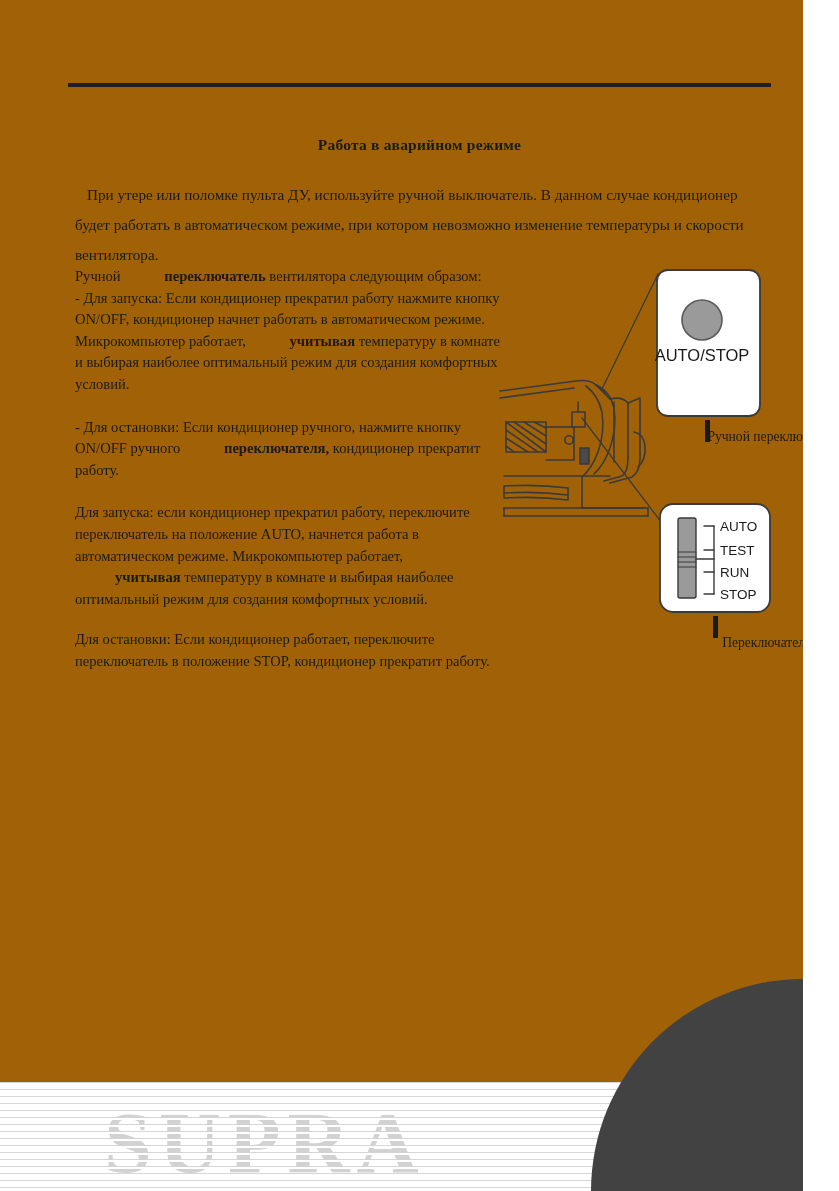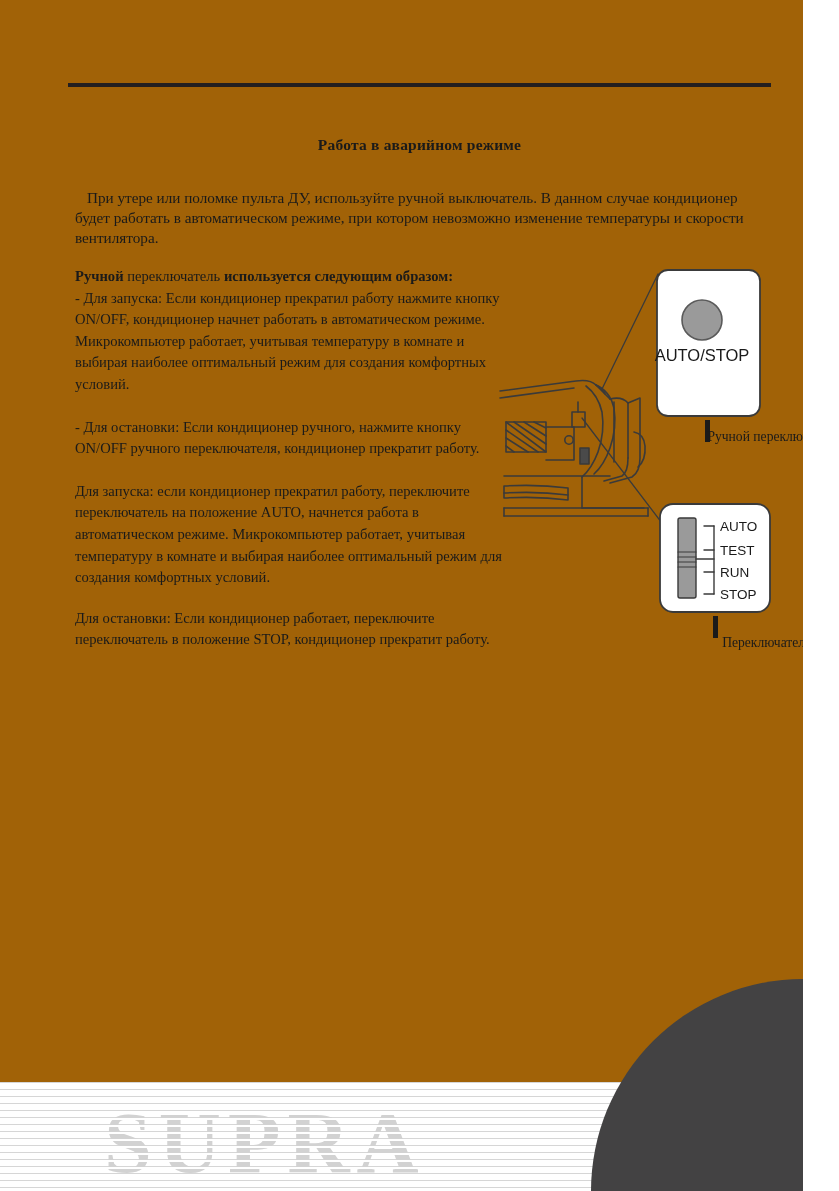--- a/index.html
+++ b/index.html
@@ -42,42 +42,41 @@
     letter-spacing: 0.2px;
   }
 
   
   .intro {
     position: absolute;
     left: 75px;
     top: 180px;
     width: 700px;
     font-size: 15.2px;
-    line-height: 20px;
+    line-height: 30px;
     text-indent: 12px;
     text-align: left;
-    margin-top: 8px;
   }
 
   
   .body-col {
     position: absolute;
     left: 75px;
     top: 266px;
     width: 430px;
     font-size: 14.6px;
     line-height: 21.6px;
   }
   .body-col p {
     margin: 0;
   }
   .body-col .gap-lg { height: 21px; }
   .body-col .gap-md { height: 19px; }
-  .b { font-weight: normal; }
-  .lead-bold { font-weight: bold; }
+  .b { font-weight: bold; margin-left: 40px; }
+  .lead-bold { font-weight: normal; }
 
   
   .illustration {
     position: absolute;
     left: 498px;
     top: 262px;
     width: 335px;
     height: 400px;
   }
   .illustration svg { display: block; }
@@ -165,21 +164,21 @@
 <div id="page">
 
   <div class="top-rule"></div>
 
   <div class="page-heading">Работа в аварийном режиме</div>
 
   <div class="intro">При утере или поломке пульта ДУ, используйте ручной выключатель. В данном случае кондиционер будет работать в автоматическом режиме, при котором невозможно изменение температуры и скорости вентилятора.</div>
 
   <div class="body-col">
 
-    <p><span class="lead-bold">Ручной </span><span class="b">переключатель</span><span class="lead-bold"> используется следующим образом:</span></p>
+    <p><span class="lead-bold">Ручной </span><span class="b">переключатель</span><span class="lead-bold"> вентилятора следующим образом:</span></p>
 
     <p><span>- Для запуска: Если кондиционер прекратил работу нажмите кнопку ON/OFF, кондиционер начнет работать в автоматическом режиме. Микрокомпьютер работает, </span><span class="b">учитывая</span><span> температуру в комнате и выбирая наиболее оптимальный режим для создания комфортных условий.</span></p>
 
     <div class="gap-lg"></div>
 
     <p><span>- Для остановки: Если кондиционер ручного, нажмите кнопку ON/OFF ручного </span><span class="b">переключателя,</span><span> кондиционер прекратит работу.</span></p>
 
     <div class="gap-lg"></div>
 
 

